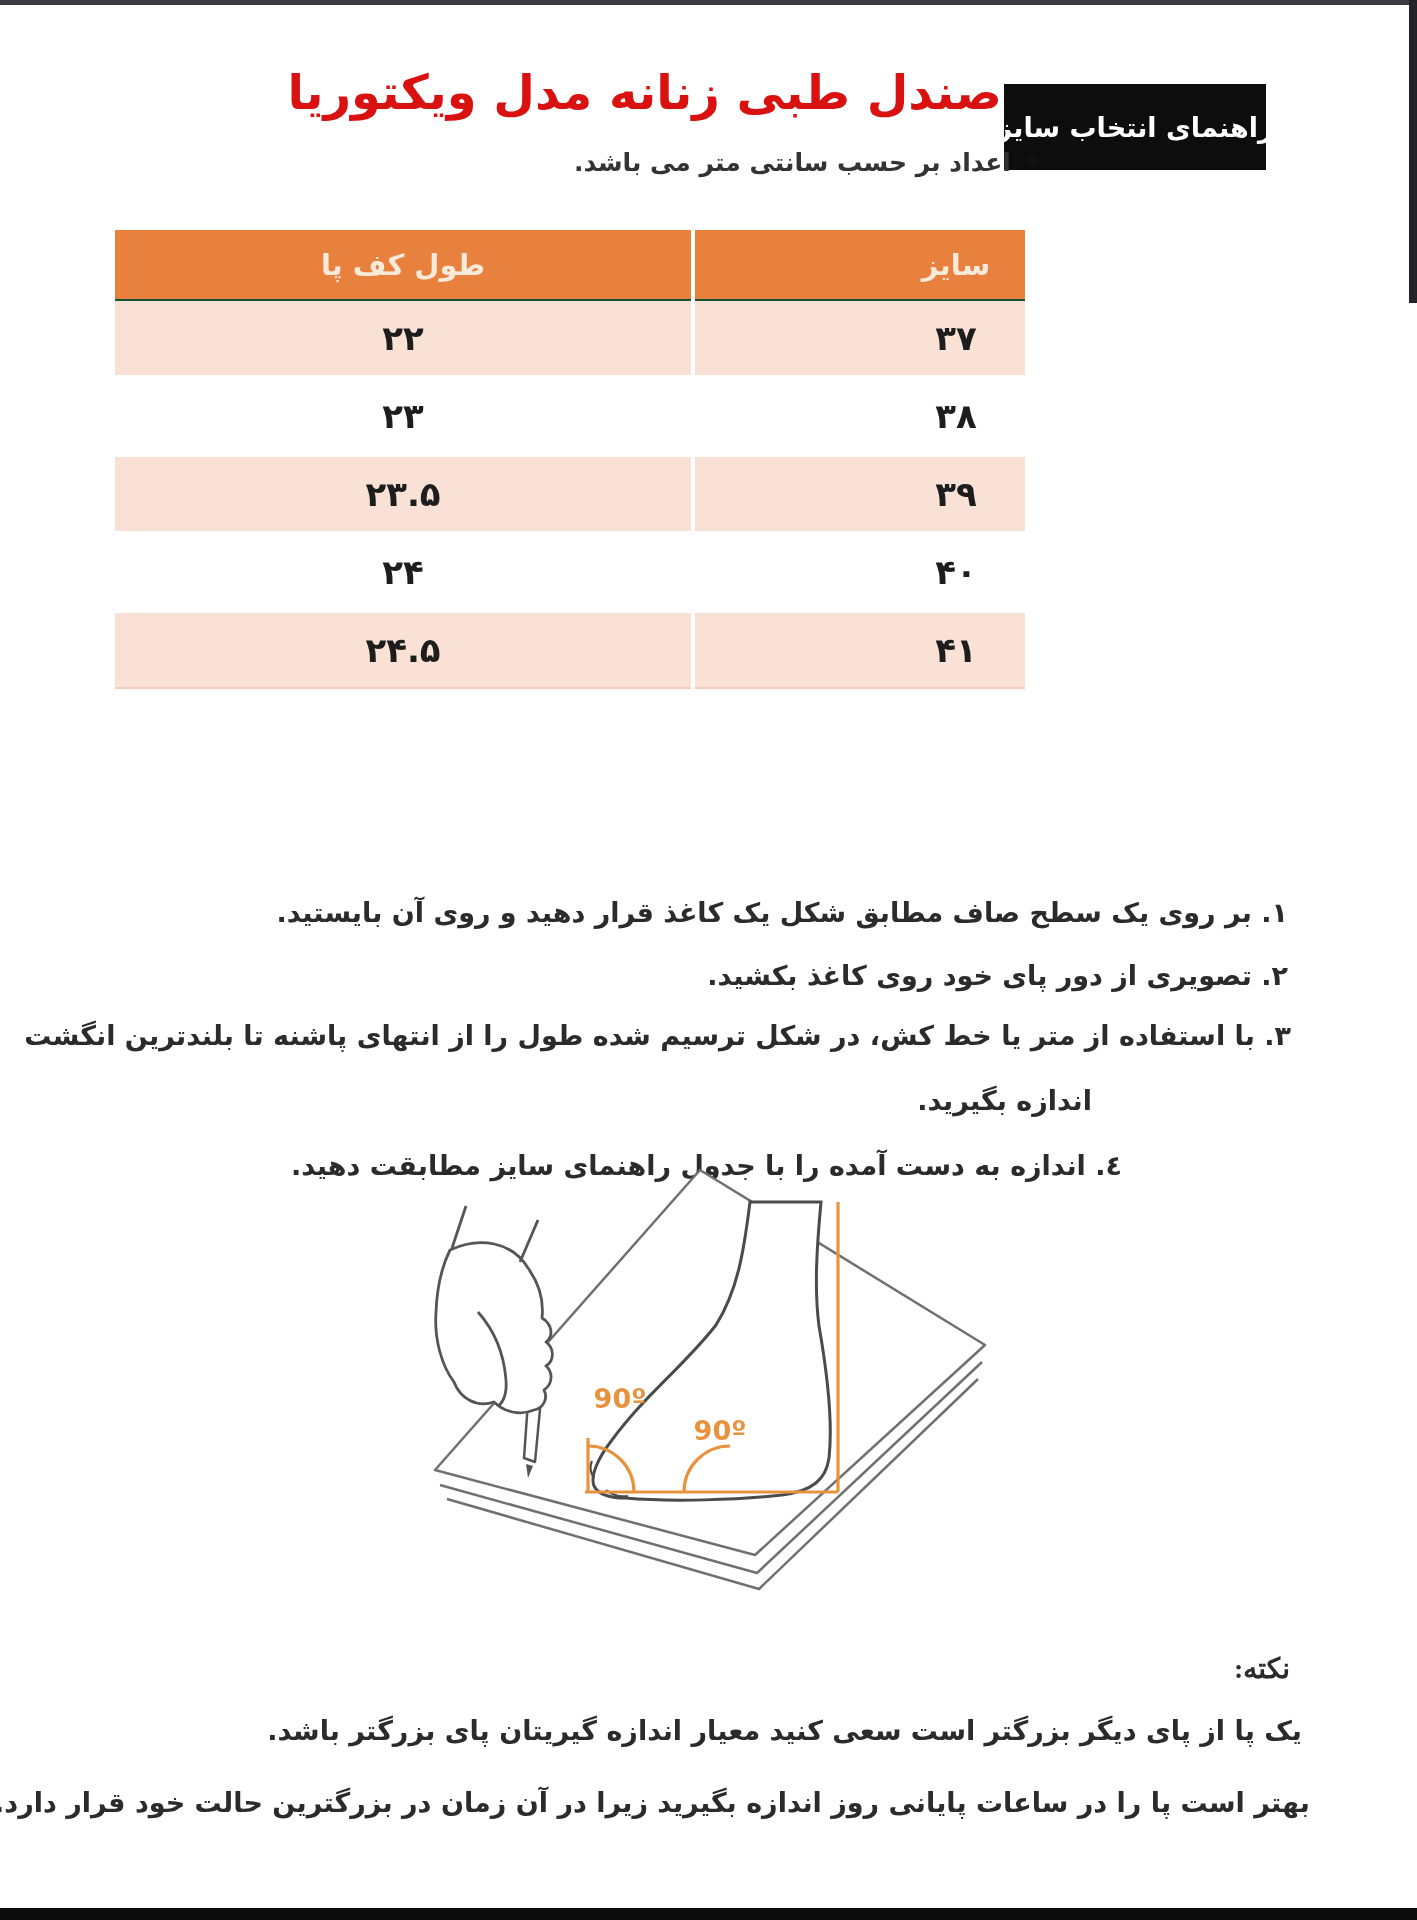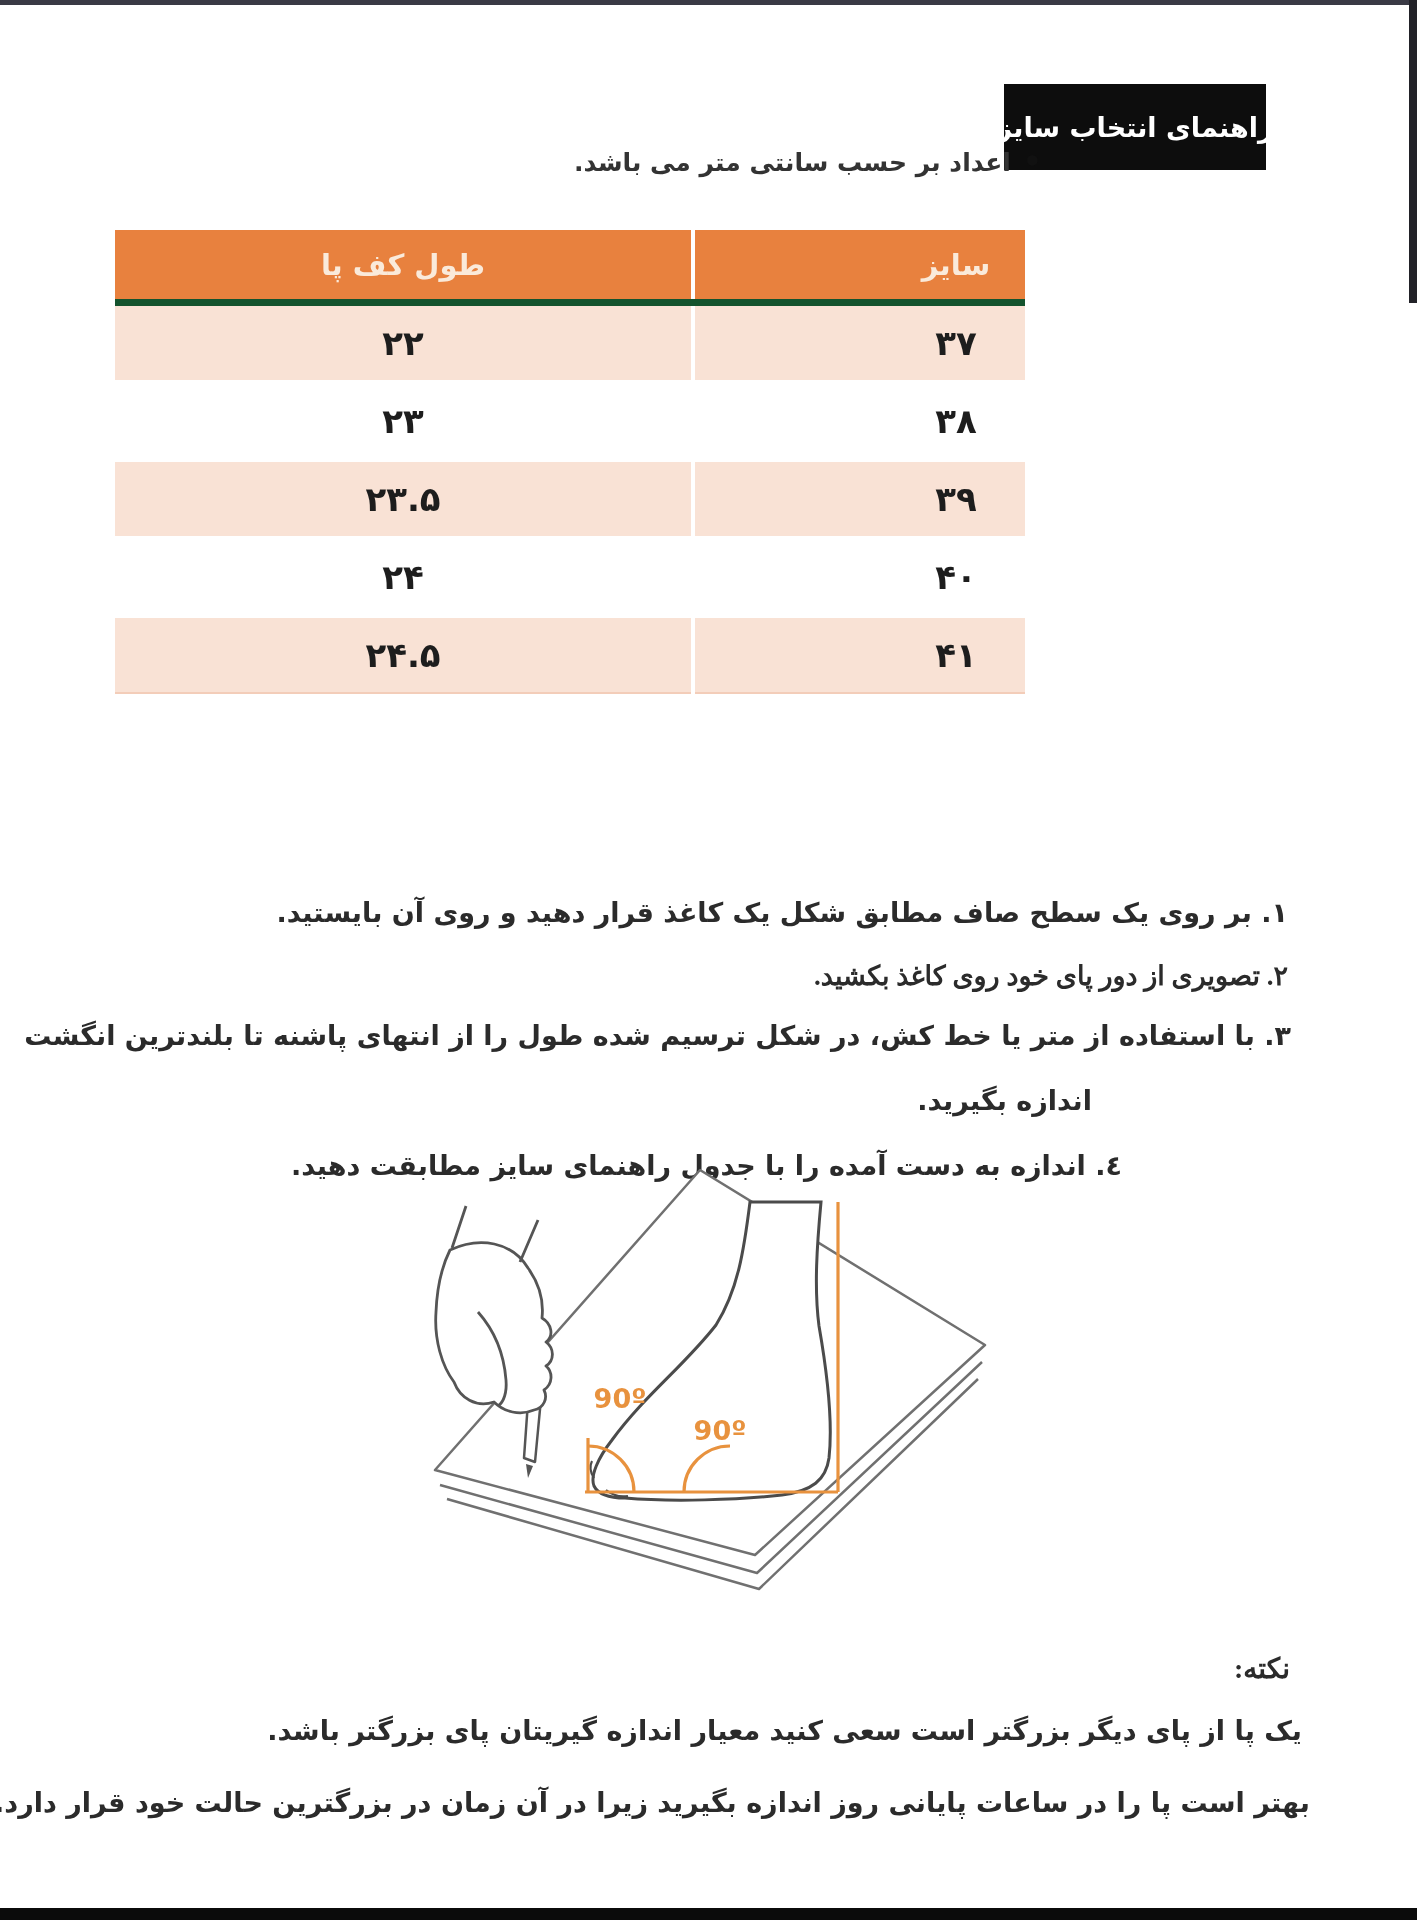--- a/index.html
+++ b/index.html
@@ -18,52 +18,53 @@
   .product-title{position:absolute;right:415px;top:64px;font-size:48px;font-weight:bold;
                  color:#d91111;direction:rtl;white-space:nowrap;}
 
   .unit-note{position:absolute;right:375px;top:147px;direction:rtl;display:flex;align-items:center;
              gap:12px;font-size:25px;font-weight:bold;color:#333;white-space:nowrap;}
   .unit-note .dot{font-size:30px;line-height:1;color:#111;}
 
   .size-table{position:absolute;left:115px;top:230px;width:910px;border-collapse:collapse;
               direction:rtl;table-layout:fixed;}
   .size-table th{background:#e8813e;color:#faeada;height:67px;font-size:29px;font-weight:bold;
-                 border-bottom:7px solid #14532d;margin-top:38px;}
+                 border-bottom:2px solid #14532d;margin-top:38px;}
   .size-table td{height:72px;font-size:34px;font-weight:bold;color:#1d1d1d;text-align:center;
                  border-bottom:4px solid #fff;}
   .size-table .c-size{border-left:4px solid #fff;}
   .size-table tr.pink td{background:#f9e2d5;}
   .size-table tr.white td{background:#ffffff;}
   .shift-r{display:inline-block;transform:translateX(96px);}
   .size-table tbody tr:last-child td{border-bottom:2px solid #f3cdb9;}
 
   .step{position:absolute;direction:rtl;white-space:nowrap;font-size:27px;font-weight:bold;
         color:#2b2b2b;}
   .s1{right:129px;top:897px;}
-  .s2{right:129px;top:960px;font-family:Liberation Serif, serif;}
+  .s2{right:129px;top:960px;}
   .s3a{right:126px;top:1020px;}
   .s3b{right:325px;top:1085px;}
   .s4{right:295px;top:1150px;}
 
   .illus{position:absolute;left:420px;top:1140px;}
 
   .note-head{position:absolute;right:127px;top:1652px;font-size:28px;font-weight:bold;
              color:#2b2b2b;direction:rtl;white-space:nowrap;font-family:Liberation Serif, serif;}
   .note1{right:115px;top:1715px;}
   .note2{right:107px;top:1787px;}
 </style>
 </head>
 <body>
 
 <div class="canvas">
   <div class="edge-top"></div>
   <div class="edge-right"></div>
 
   <div class="badge badge1">راهنمای انتخاب سایز</div>
+  <div class="product-title">صندل طبی زنانه مدل ویکتوریا</div>
 
   <div class="unit-note">
     <span class="dot">•</span>
     <span>اعداد بر حسب سانتی متر می باشد.</span>
   </div>
 
   <table class="size-table">
     <colgroup>
         <col style="width:332px">
         <col style="width:578px">

